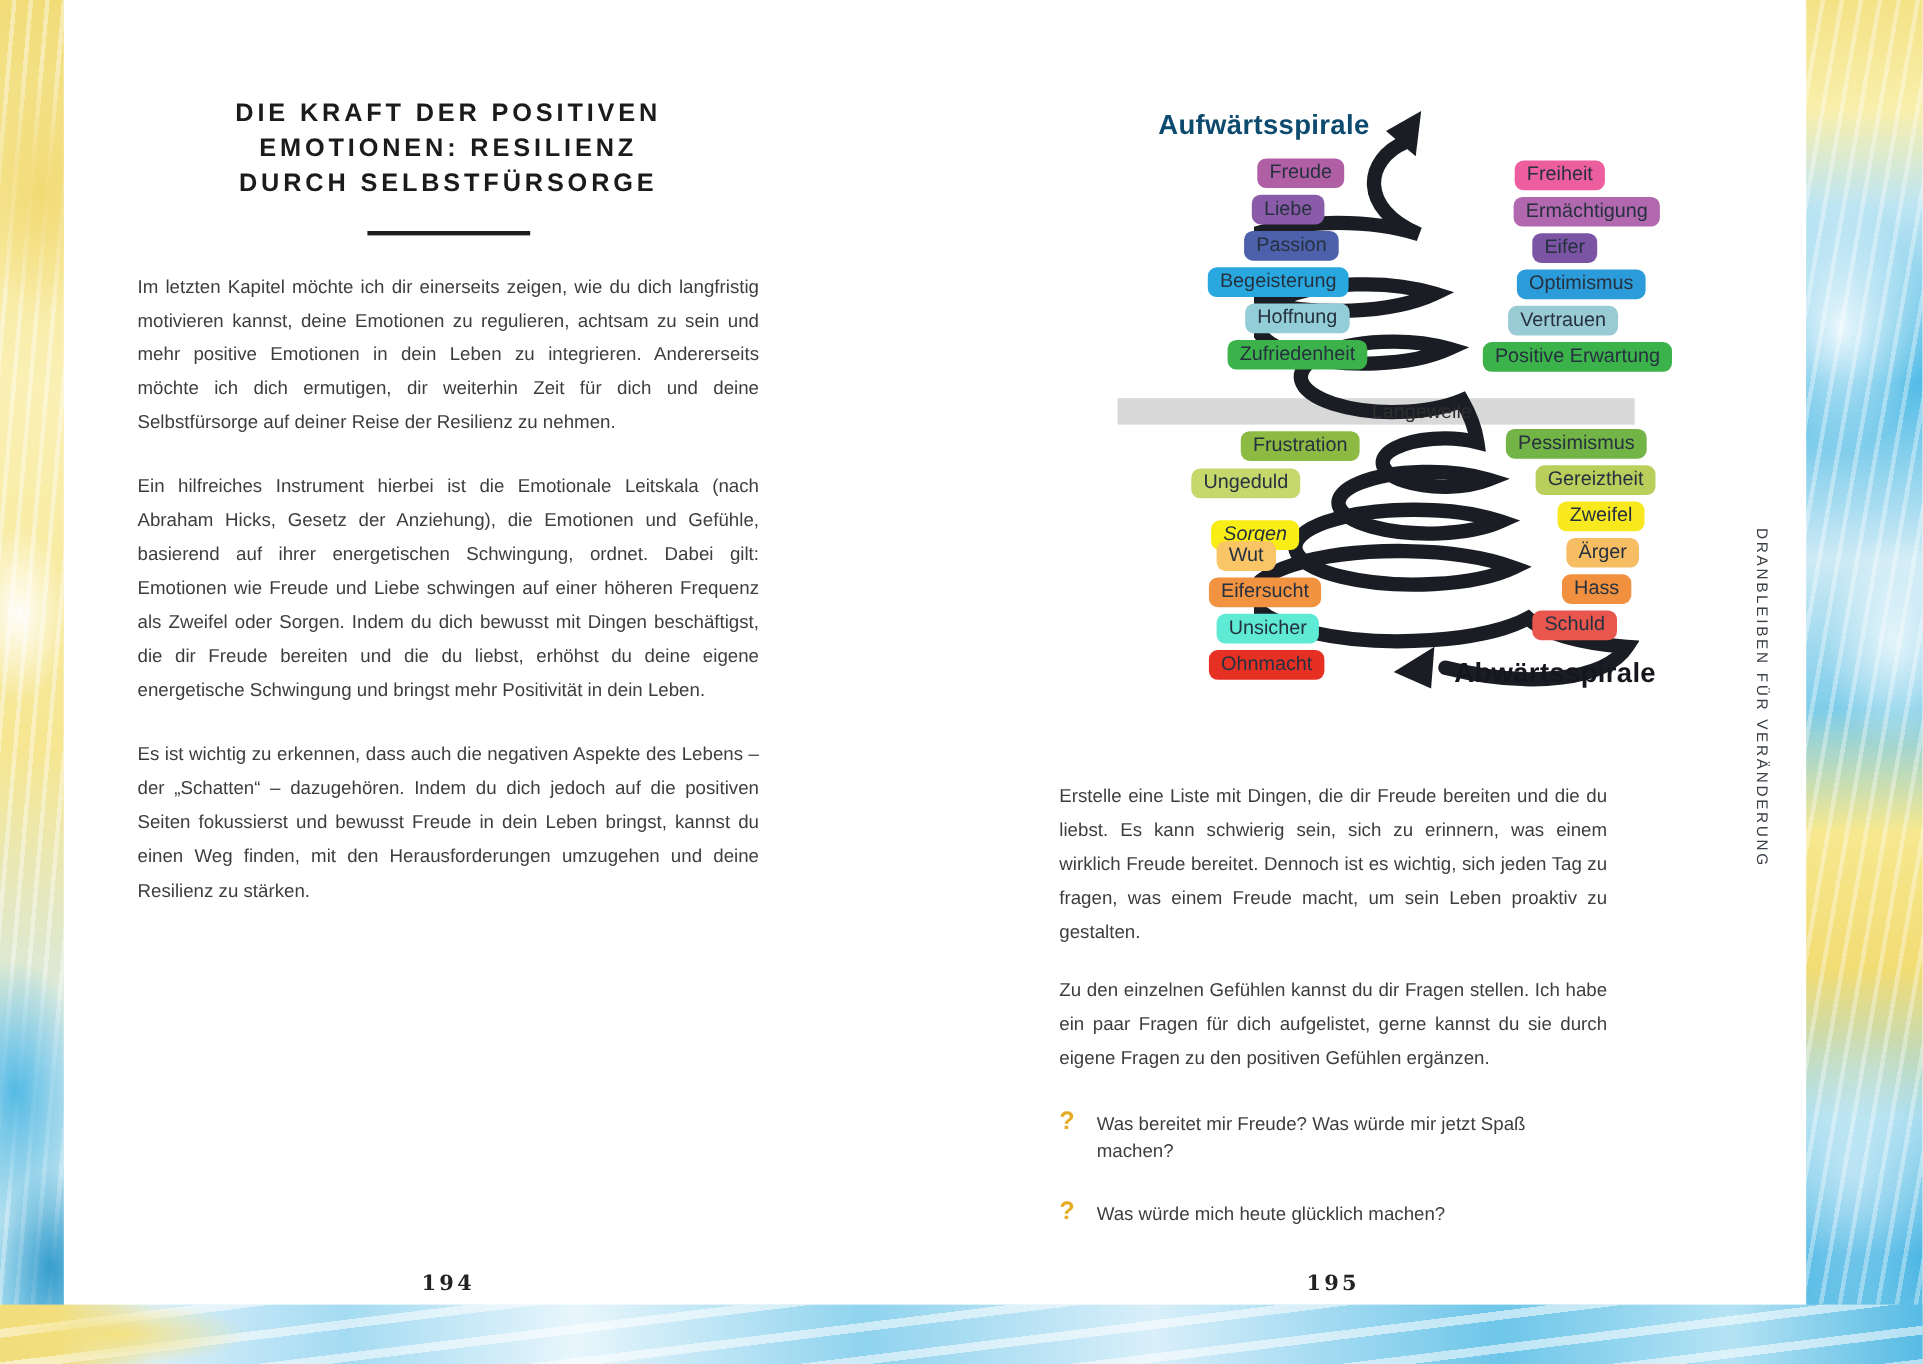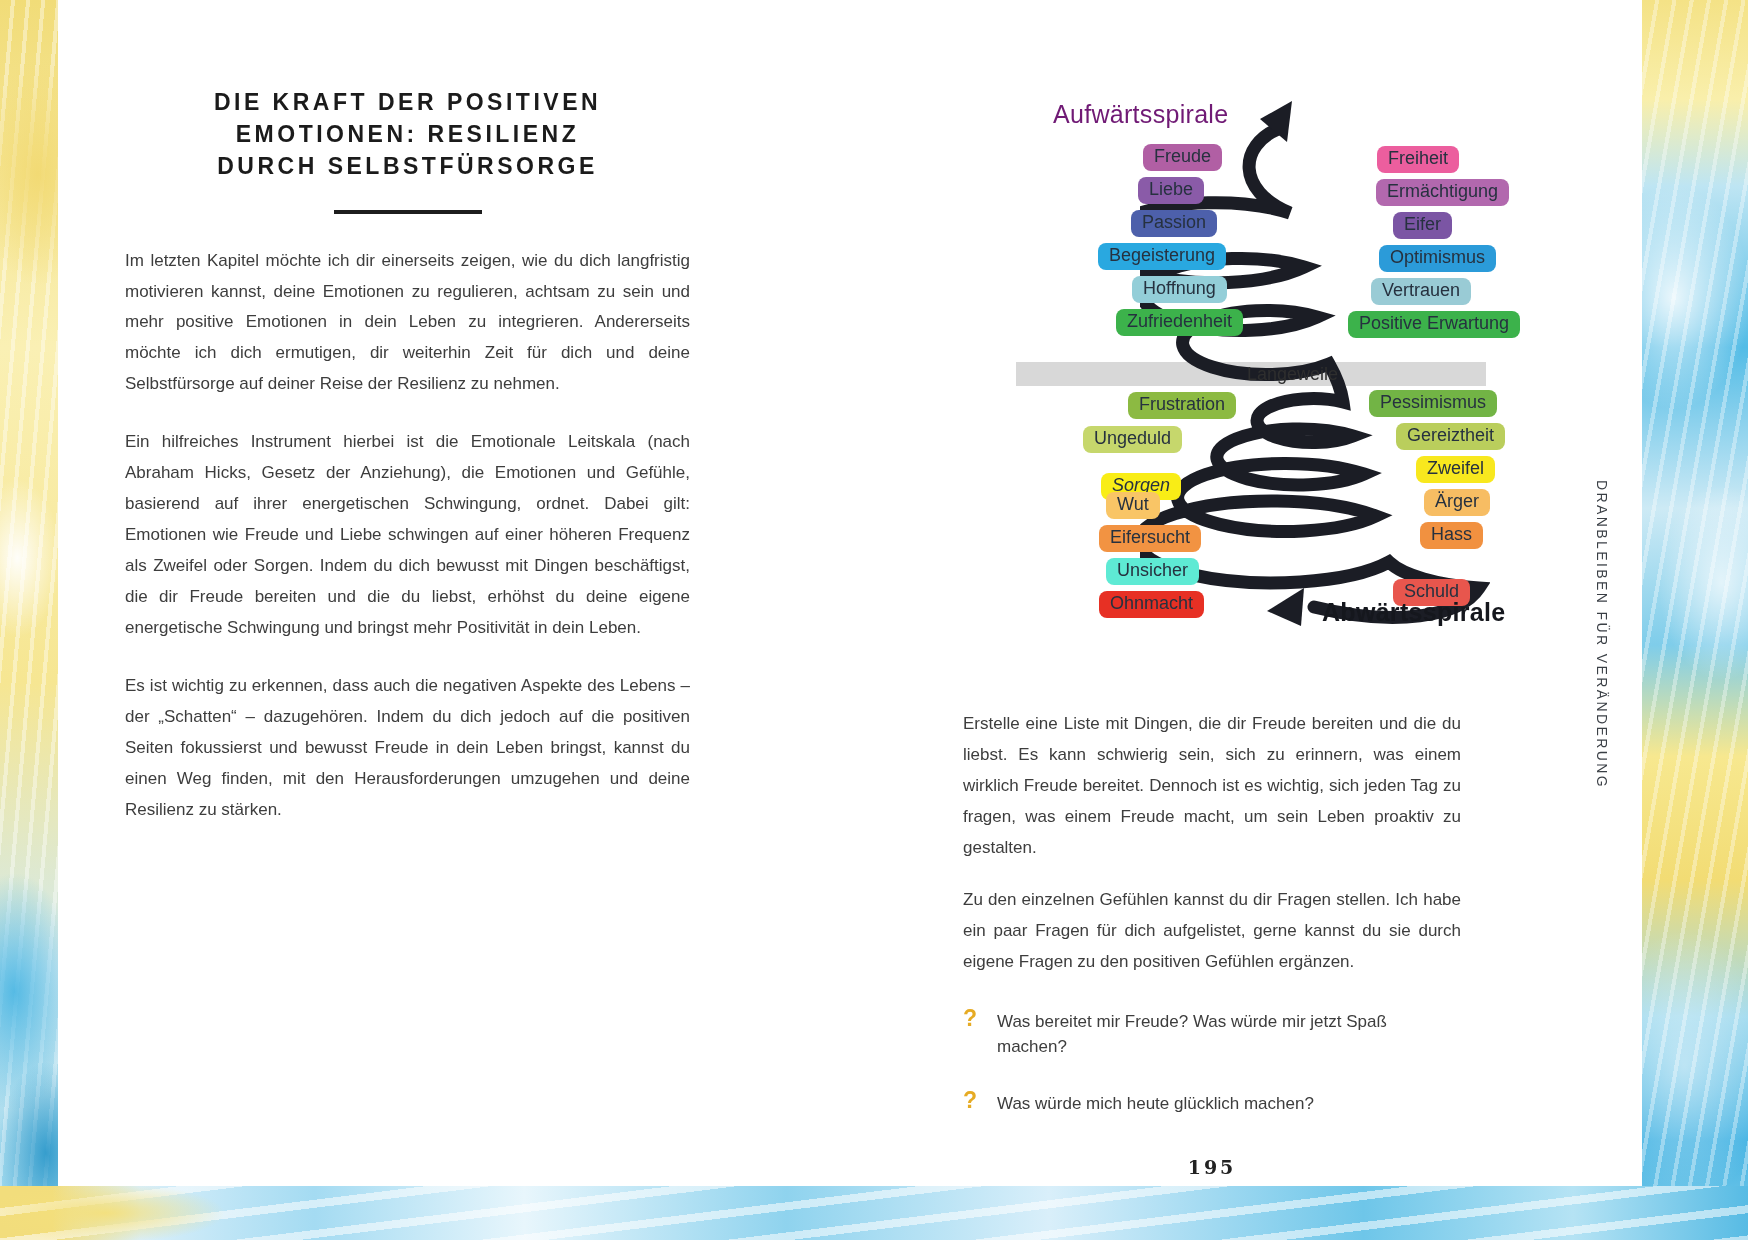--- a/index.html
+++ b/index.html
@@ -46,21 +46,21 @@
     font-size:17px;line-height:1.82;color:#3d3d3d;text-align:justify;
     margin:0 0 27px 0;
   }
   .page-num{
     position:absolute;top:1156px;left:0;width:100%;text-align:center;
     font-family:"DejaVu Serif",serif;font-weight:bold;font-size:19px;
     letter-spacing:3px;color:#222;
   }
   
   .page-right{position:absolute;left:880px;top:0;width:600px;height:1240px;}
-  .up-label{position:absolute;left:1053px;top:100px;font-size:25px;font-weight:normal;color:#701a75;letter-spacing:.3px;}
+  .up-label{position:absolute;left:1053px;top:100px;font-size:25px;font-weight:bold;color:#0c4a6e;letter-spacing:.3px;}
   .down-label{position:absolute;left:1322px;top:598px;font-size:25px;font-weight:bold;color:#15171d;letter-spacing:.3px;}
   .boredom-band{position:absolute;left:1016px;top:362px;width:470px;height:24px;background:#d8d8d8;}
   .boredom-label{position:absolute;left:1247px;top:364px;font-size:18px;color:#2e2e2e;}
   .spiral-svg{position:absolute;left:1140px;top:95px;width:350px;height:535px;}
   .tag{
     position:absolute;font-size:18px;color:#26313f;
     padding:2px 11px 4px 11px;border-radius:8px;white-space:nowrap;
   }
   .t-freude{left:1123px;top:144px;margin-left:20px;}          .t-liebe{left:1138px;top:177px;}
   .t-passion{left:1131px;top:210px;}         .t-begeisterung{left:1098px;top:243px;}
@@ -106,20 +106,21 @@
   <div class="page-left">
     <h1 class="chapter-title" style="margin-bottom:0;">
       <span>DIE KRAFT DER POSITIVEN</span>
       <span>EMOTIONEN: RESILIENZ</span>
       <span>DURCH SELBSTFÜRSORGE</span>
     </h1>
     <div class="title-divider"></div>
     <p class="body-par">Im letzten Kapitel möchte ich dir einerseits zeigen, wie du dich langfristig motivieren kannst, deine Emotionen zu regulieren, achtsam zu sein und mehr positive Emotionen in dein Leben zu integrieren. Andererseits möchte ich dich ermutigen, dir weiterhin Zeit für dich und deine Selbstfürsorge auf deiner Reise der Resilienz zu nehmen.</p>
     <p class="body-par">Ein hilfreiches Instrument hierbei ist die Emotionale Leitskala (nach Abraham Hicks, Gesetz der Anziehung), die Emotionen und Gefühle, basierend auf ihrer energetischen Schwingung, ordnet. Dabei gilt: Emotionen wie Freude und Liebe schwingen auf einer höheren Frequenz als Zweifel oder Sorgen. Indem du dich bewusst mit Dingen beschäftigst, die dir Freude bereiten und die du liebst, erhöhst du deine eigene energetische Schwingung und bringst mehr Positivität in dein Leben.</p>
     <p class="body-par">Es ist wichtig zu erkennen, dass auch die negativen Aspekte des Lebens – der „Schatten“ – dazugehören. Indem du dich jedoch auf die positiven Seiten fokussierst und bewusst Freude in dein Leben bringst, kannst du einen Weg finden, mit den Herausforderungen umzugehen und deine Resilienz zu stärken.</p>
+    <div class="page-num">194</div>
   </div>
 
   <div class="page-right"></div>
 
   <div class="up-label">Aufwärtsspirale</div>
 
   <div class="boredom-band" style="background-color: rgb(216, 216, 216);"></div>
 
   <svg class="spiral-svg" viewBox="0 0 350 535">
     <path d="M 138 34 C 100 50 95 95 150 118
@@ -159,21 +160,21 @@
   <div class="tag t-wut" style="background-color: rgb(249, 197, 102);">Wut</div>
   <div class="tag t-eifersucht" style="background-color: rgb(242, 147, 66);">Eifersucht</div>
   <div class="tag t-unsicher" style="background-color: #5eead4;">Unsicher</div>
   <div class="tag t-ohnmacht" style="background-color: rgb(231, 48, 36);">Ohnmacht</div>
 
   <div class="tag t-pessimismus" style="background-color: rgb(114, 180, 69);">Pessimismus</div>
   <div class="tag t-gereiztheit" style="background-color: rgb(186, 206, 92);">Gereiztheit</div>
   <div class="tag t-zweifel" style="background-color: rgb(248, 232, 30);">Zweifel</div>
   <div class="tag t-aerger" style="background-color: rgb(247, 189, 99);">Ärger</div>
   <div class="tag t-hass" style="background-color: rgb(241, 145, 64);">Hass</div>
-  <div class="tag t-schuld" style="background-color: rgb(232, 86, 77); margin-top: 24px;">Schuld</div>
+  <div class="tag t-schuld" style="background-color: rgb(232, 86, 77);">Schuld</div>
 
   <div class="down-label">Abwärtsspirale</div>
 
   <div class="task">
     <p class="body-par">Erstelle eine Liste mit Dingen, die dir Freude bereiten und die du liebst. Es kann schwierig sein, sich zu erinnern, was einem wirklich Freude bereitet. Dennoch ist es wichtig, sich jeden Tag zu fragen, was einem Freude macht, um sein Leben proaktiv zu gestalten.</p>
     <p class="body-par">Zu den einzelnen Gefühlen kannst du dir Fragen stellen. Ich habe ein paar Fragen für dich aufgelistet, gerne kannst du sie durch eigene Fragen zu den positiven Gefühlen ergänzen.</p>
 
     <div class="question-row">
       <span class="q-bullet" style="color: rgb(230, 171, 36);">?</span>
       <span class="q-text">Was bereitet mir Freude? Was würde mir jetzt Spaß machen?</span>

